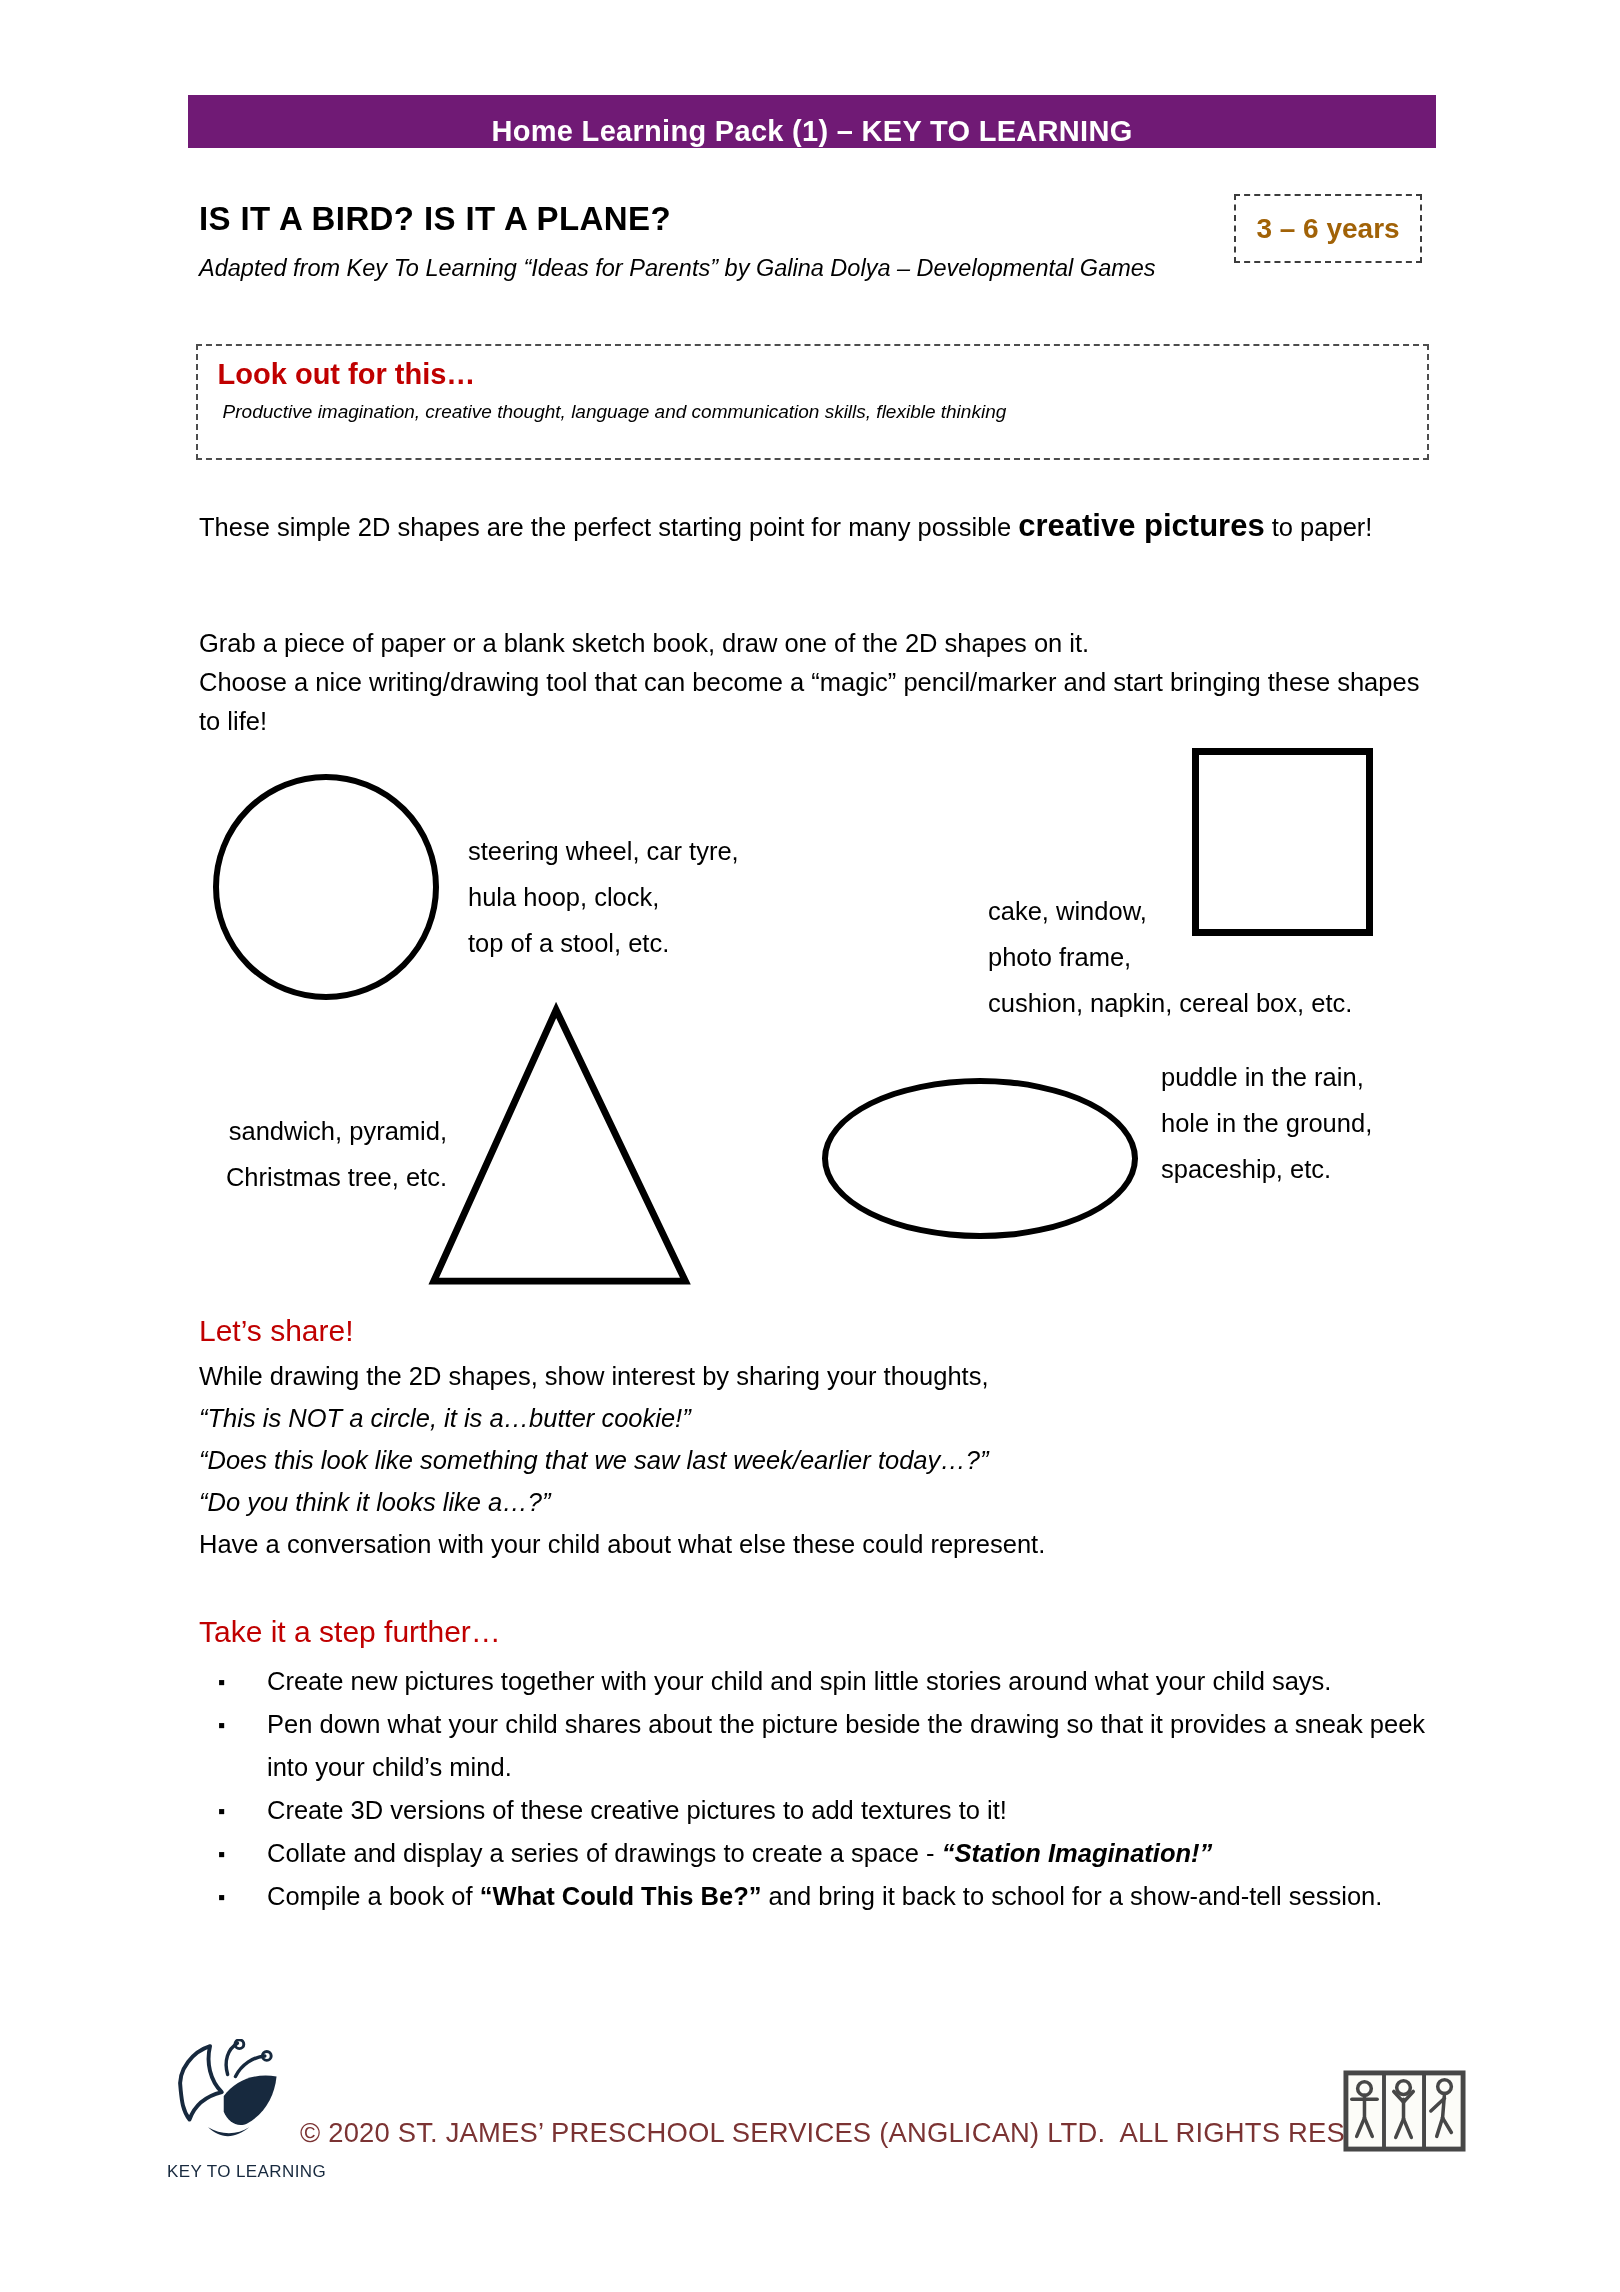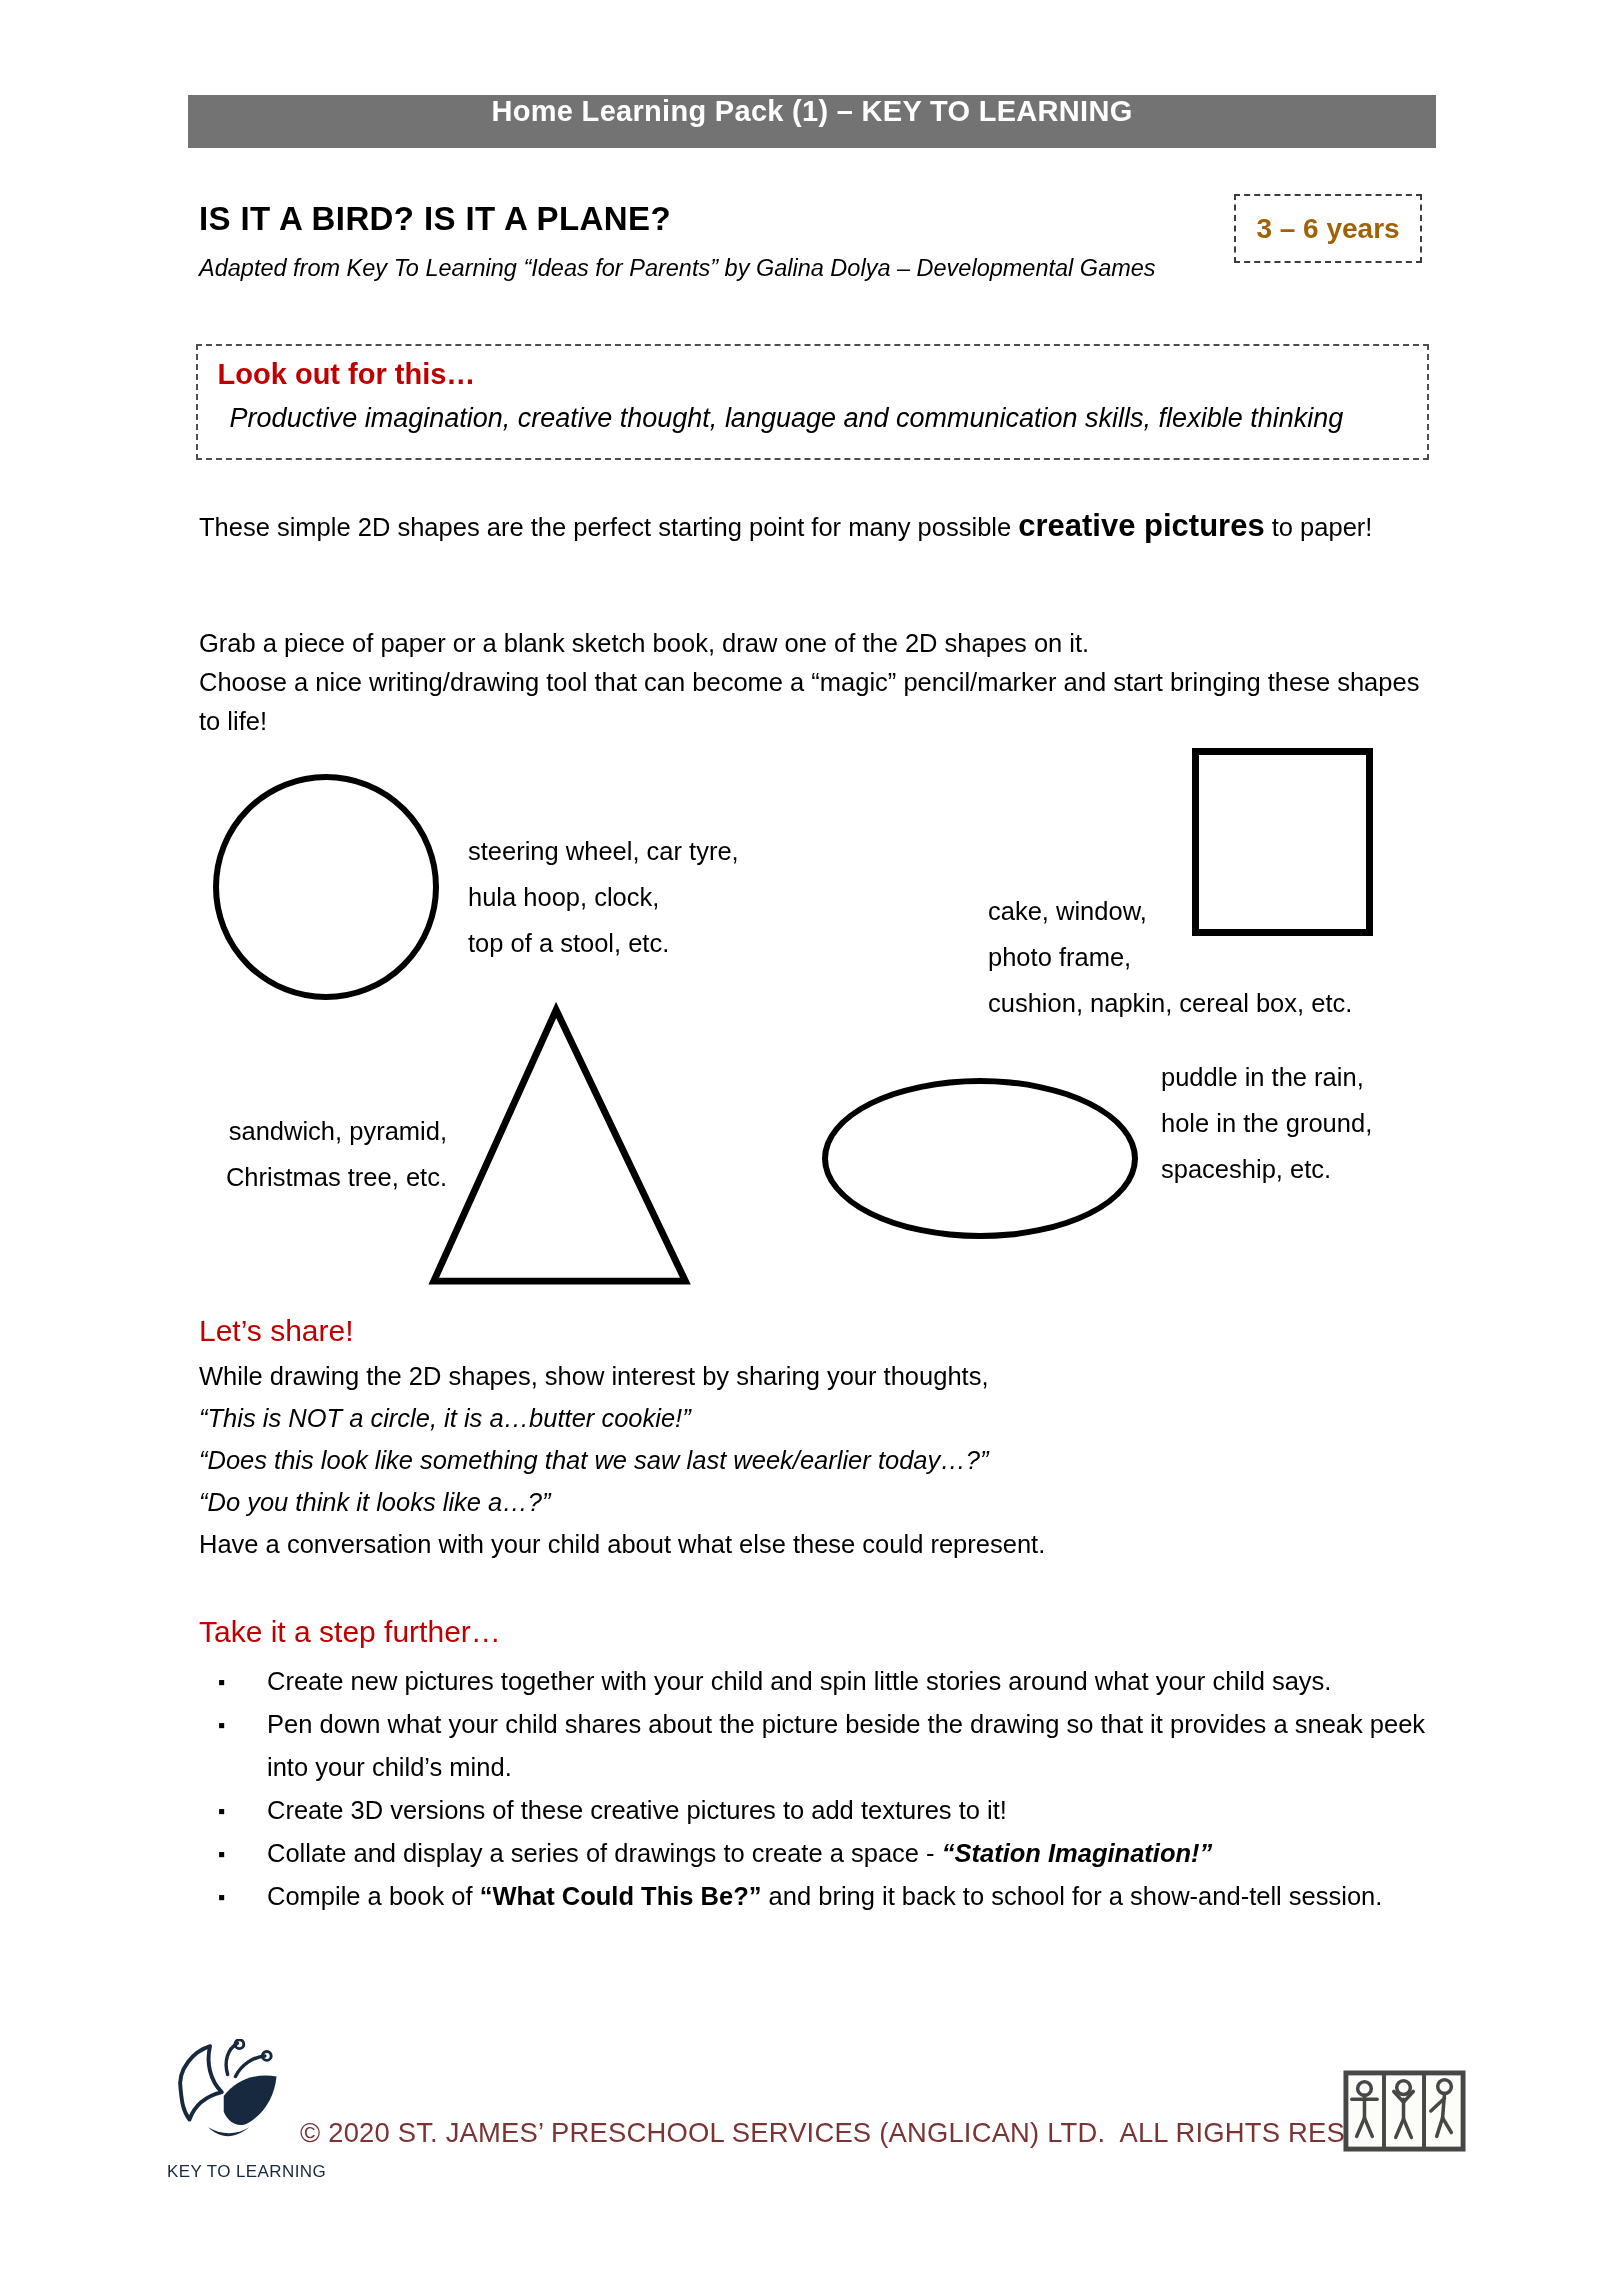--- a/index.html
+++ b/index.html
@@ -3,38 +3,38 @@
 <meta charset="utf-8">
 <style>
   html,body{margin:0;padding:0;background:#e8e8e8;}
   .page{
     position:relative;width:1620px;height:2293px;background:#ffffff;
     font-family:"Liberation Sans",sans-serif;color:#000;overflow:hidden;margin:0 auto;
   }
   
   .bar{
     position:absolute;left:188px;top:95px;width:1248px;height:53px;
-    background:#737373;color:#fff;font-size:29px;font-weight:bold;
-    display:flex;align-items:flex-start;justify-content:center;letter-spacing:0.3px;
+    background:#701a75;color:#fff;font-size:29px;font-weight:bold;
+    display:flex;align-items:flex-end;justify-content:center;letter-spacing:0.3px;
   }
   
   .title{position:absolute;left:199px;top:200px;font-size:33px;font-weight:bold;letter-spacing:0.4px;}
   .badge{
     position:absolute;left:1234px;top:194px;width:188px;height:69px;
     border:2.9px dashed #3c3c3c;color:#a16207;font-size:28px;font-weight:bold;
     display:flex;align-items:center;justify-content:center;box-sizing:border-box;
   }
   .subtitle{position:absolute;left:199px;top:255px;font-size:23.5px;font-style:italic;}
   
   .lookout{
     position:absolute;left:196px;top:344px;width:1233px;height:116px;
     border:2px dashed #4d4d4d;box-sizing:border-box;padding:9.8px 19.6px;
   }
   .lookout h2{margin:2px 0 9.8px 0;font-size:29px;color:#C00000;}
-  .lookout p{margin:12px;font-size:27px;font-style:italic;}
+  .lookout p{margin:5px;font-size:19px;font-style:italic;}
   
   .p1{position:absolute;left:199px;top:506px;width:1225px;font-size:25.5px;line-height:40px;}
   .p1 .big{font-size:31px;font-weight:bold;}
   .p2{position:absolute;left:199px;top:624px;width:1225px;font-size:25.5px;line-height:39px;}
   
   .circle{
     position:absolute;left:213px;top:774px;width:214px;height:214px;
     border:6.9px solid #000;border-radius:50%;box-sizing:content-box;
   }
   .oval{

